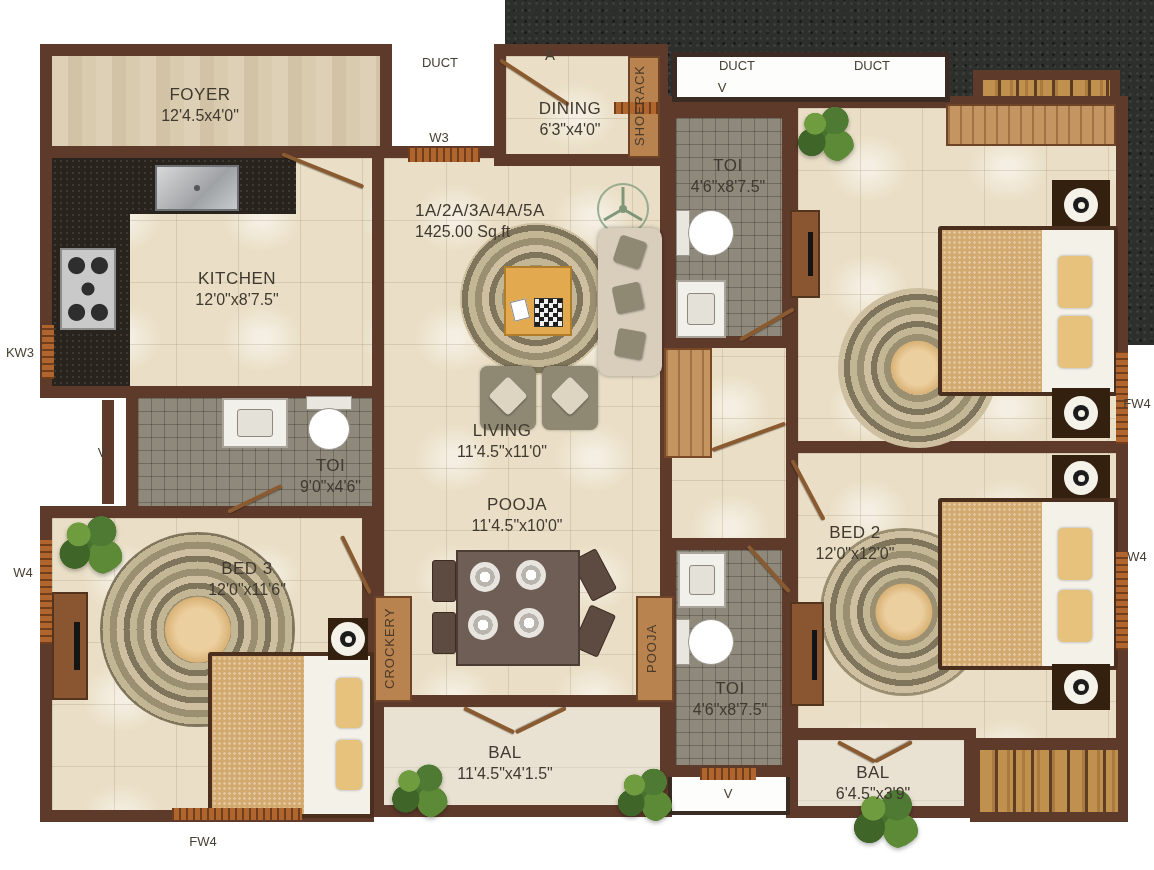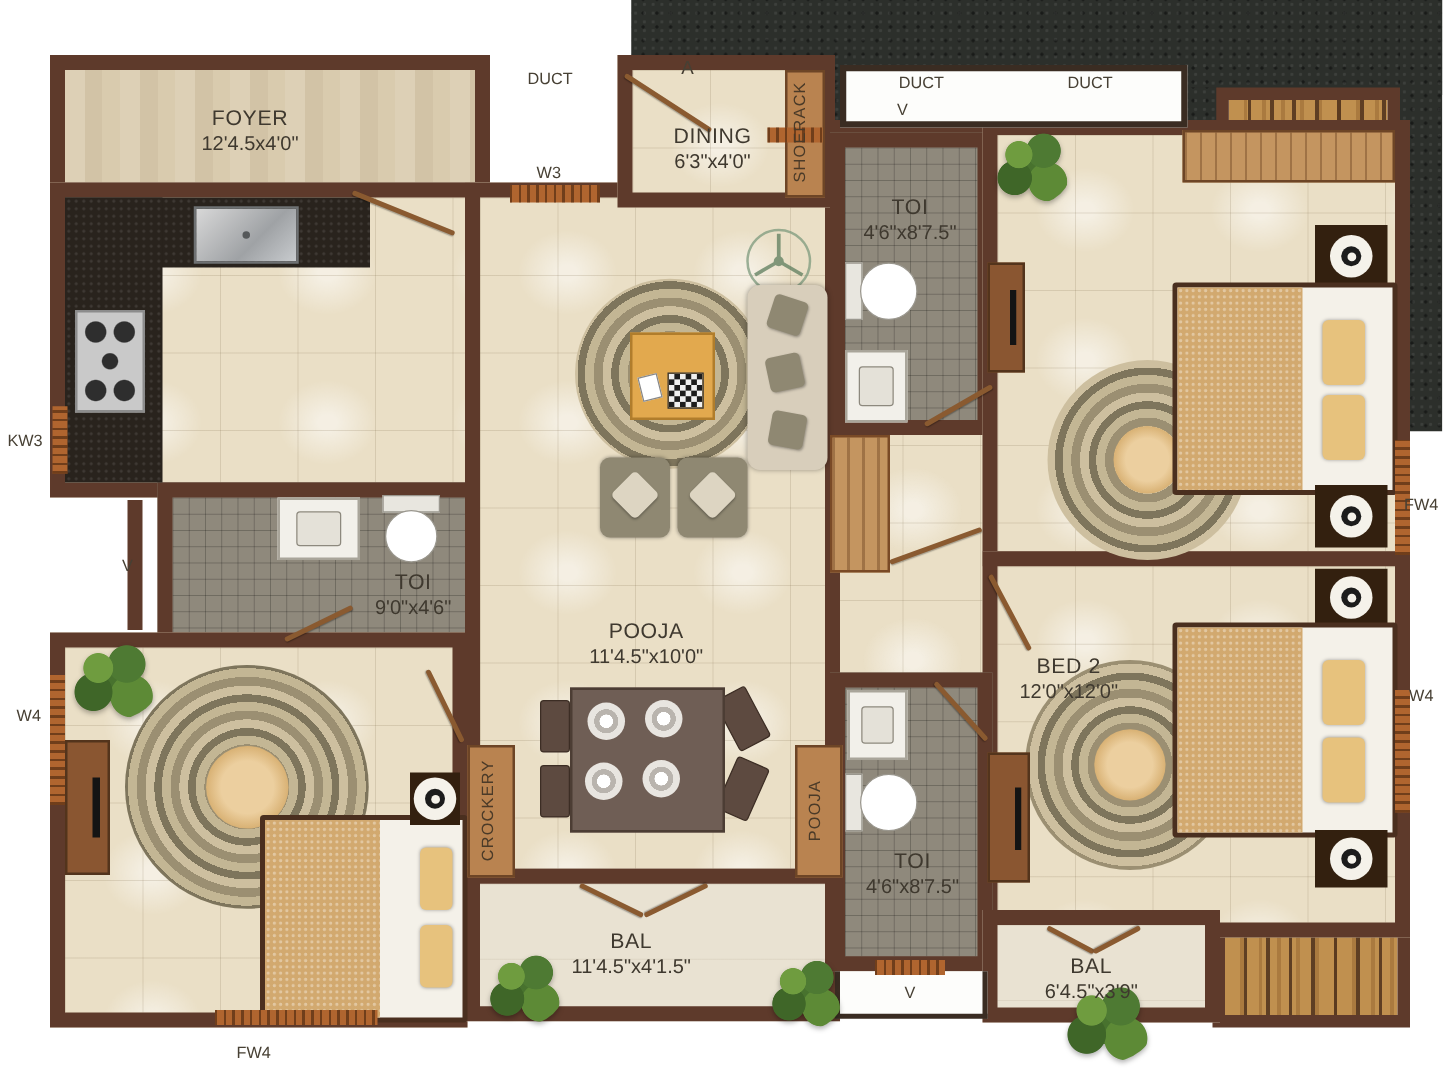--- a/index.html
+++ b/index.html
@@ -311,35 +311,51 @@
   <div class="doorline" style="left:748px;top:544px;width:62px;transform:rotate(48deg)"></div>
   <div class="doorline" style="left:464px;top:706px;width:56px;transform:rotate(26deg)"></div>
   <div class="doorline" style="left:566px;top:706px;width:56px;transform:rotate(154deg)"></div>
   <div class="doorline" style="left:838px;top:740px;width:42px;transform:rotate(28deg)"></div>
   <div class="doorline" style="left:912px;top:740px;width:42px;transform:rotate(152deg)"></div>
 
   <div class="lbl" style="left:120px;top:84px;width:160px">
     <div class="room-name">FOYER</div>
     <div class="room-dims">12'4.5x4'0"</div>
   </div>
+  <div class="lbl" style="left:157px;top:268px;width:160px">
+    <div class="room-name">KITCHEN</div>
+    <div class="room-dims">12'0"x8'7.5"</div>
+  </div>
   <div class="lbl" style="left:495px;top:98px;width:150px">
     <div class="room-name">DINING</div>
     <div class="room-dims">6'3"x4'0"</div>
   </div>
   <div class="lbl" style="left:658px;top:155px;width:140px">
     <div class="room-name">TOI</div>
     <div class="room-dims">4'6"x8'7.5"</div>
   </div>
+  <div class="lbl" style="left:415px;top:200px;width:150px;text-align:left">
+    <div class="room-name">1A/2A/3A/4A/5A</div>
+    <div class="room-dims">1425.00 Sq.ft</div>
+  </div>
+  <div class="lbl" style="left:422px;top:420px;width:160px">
+    <div class="room-name">LIVING</div>
+    <div class="room-dims">11'4.5"x11'0"</div>
+  </div>
   <div class="lbl" style="left:437px;top:494px;width:160px">
     <div class="room-name">POOJA</div>
     <div class="room-dims">11'4.5"x10'0"</div>
   </div>
   <div class="lbl" style="left:258px;top:455px;width:145px">
     <div class="room-name">TOI</div>
     <div class="room-dims">9'0"x4'6"</div>
+  </div>
+  <div class="lbl" style="left:167px;top:558px;width:160px">
+    <div class="room-name">BED 3</div>
+    <div class="room-dims">12'0"x11'6"</div>
   </div>
   <div class="lbl" style="left:775px;top:522px;width:160px">
     <div class="room-name">BED 2</div>
     <div class="room-dims">12'0"x12'0"</div>
   </div>
   <div class="lbl" style="left:660px;top:678px;width:140px">
     <div class="room-name">TOI</div>
     <div class="room-dims">4'6"x8'7.5"</div>
   </div>
   <div class="lbl" style="left:425px;top:742px;width:160px">

